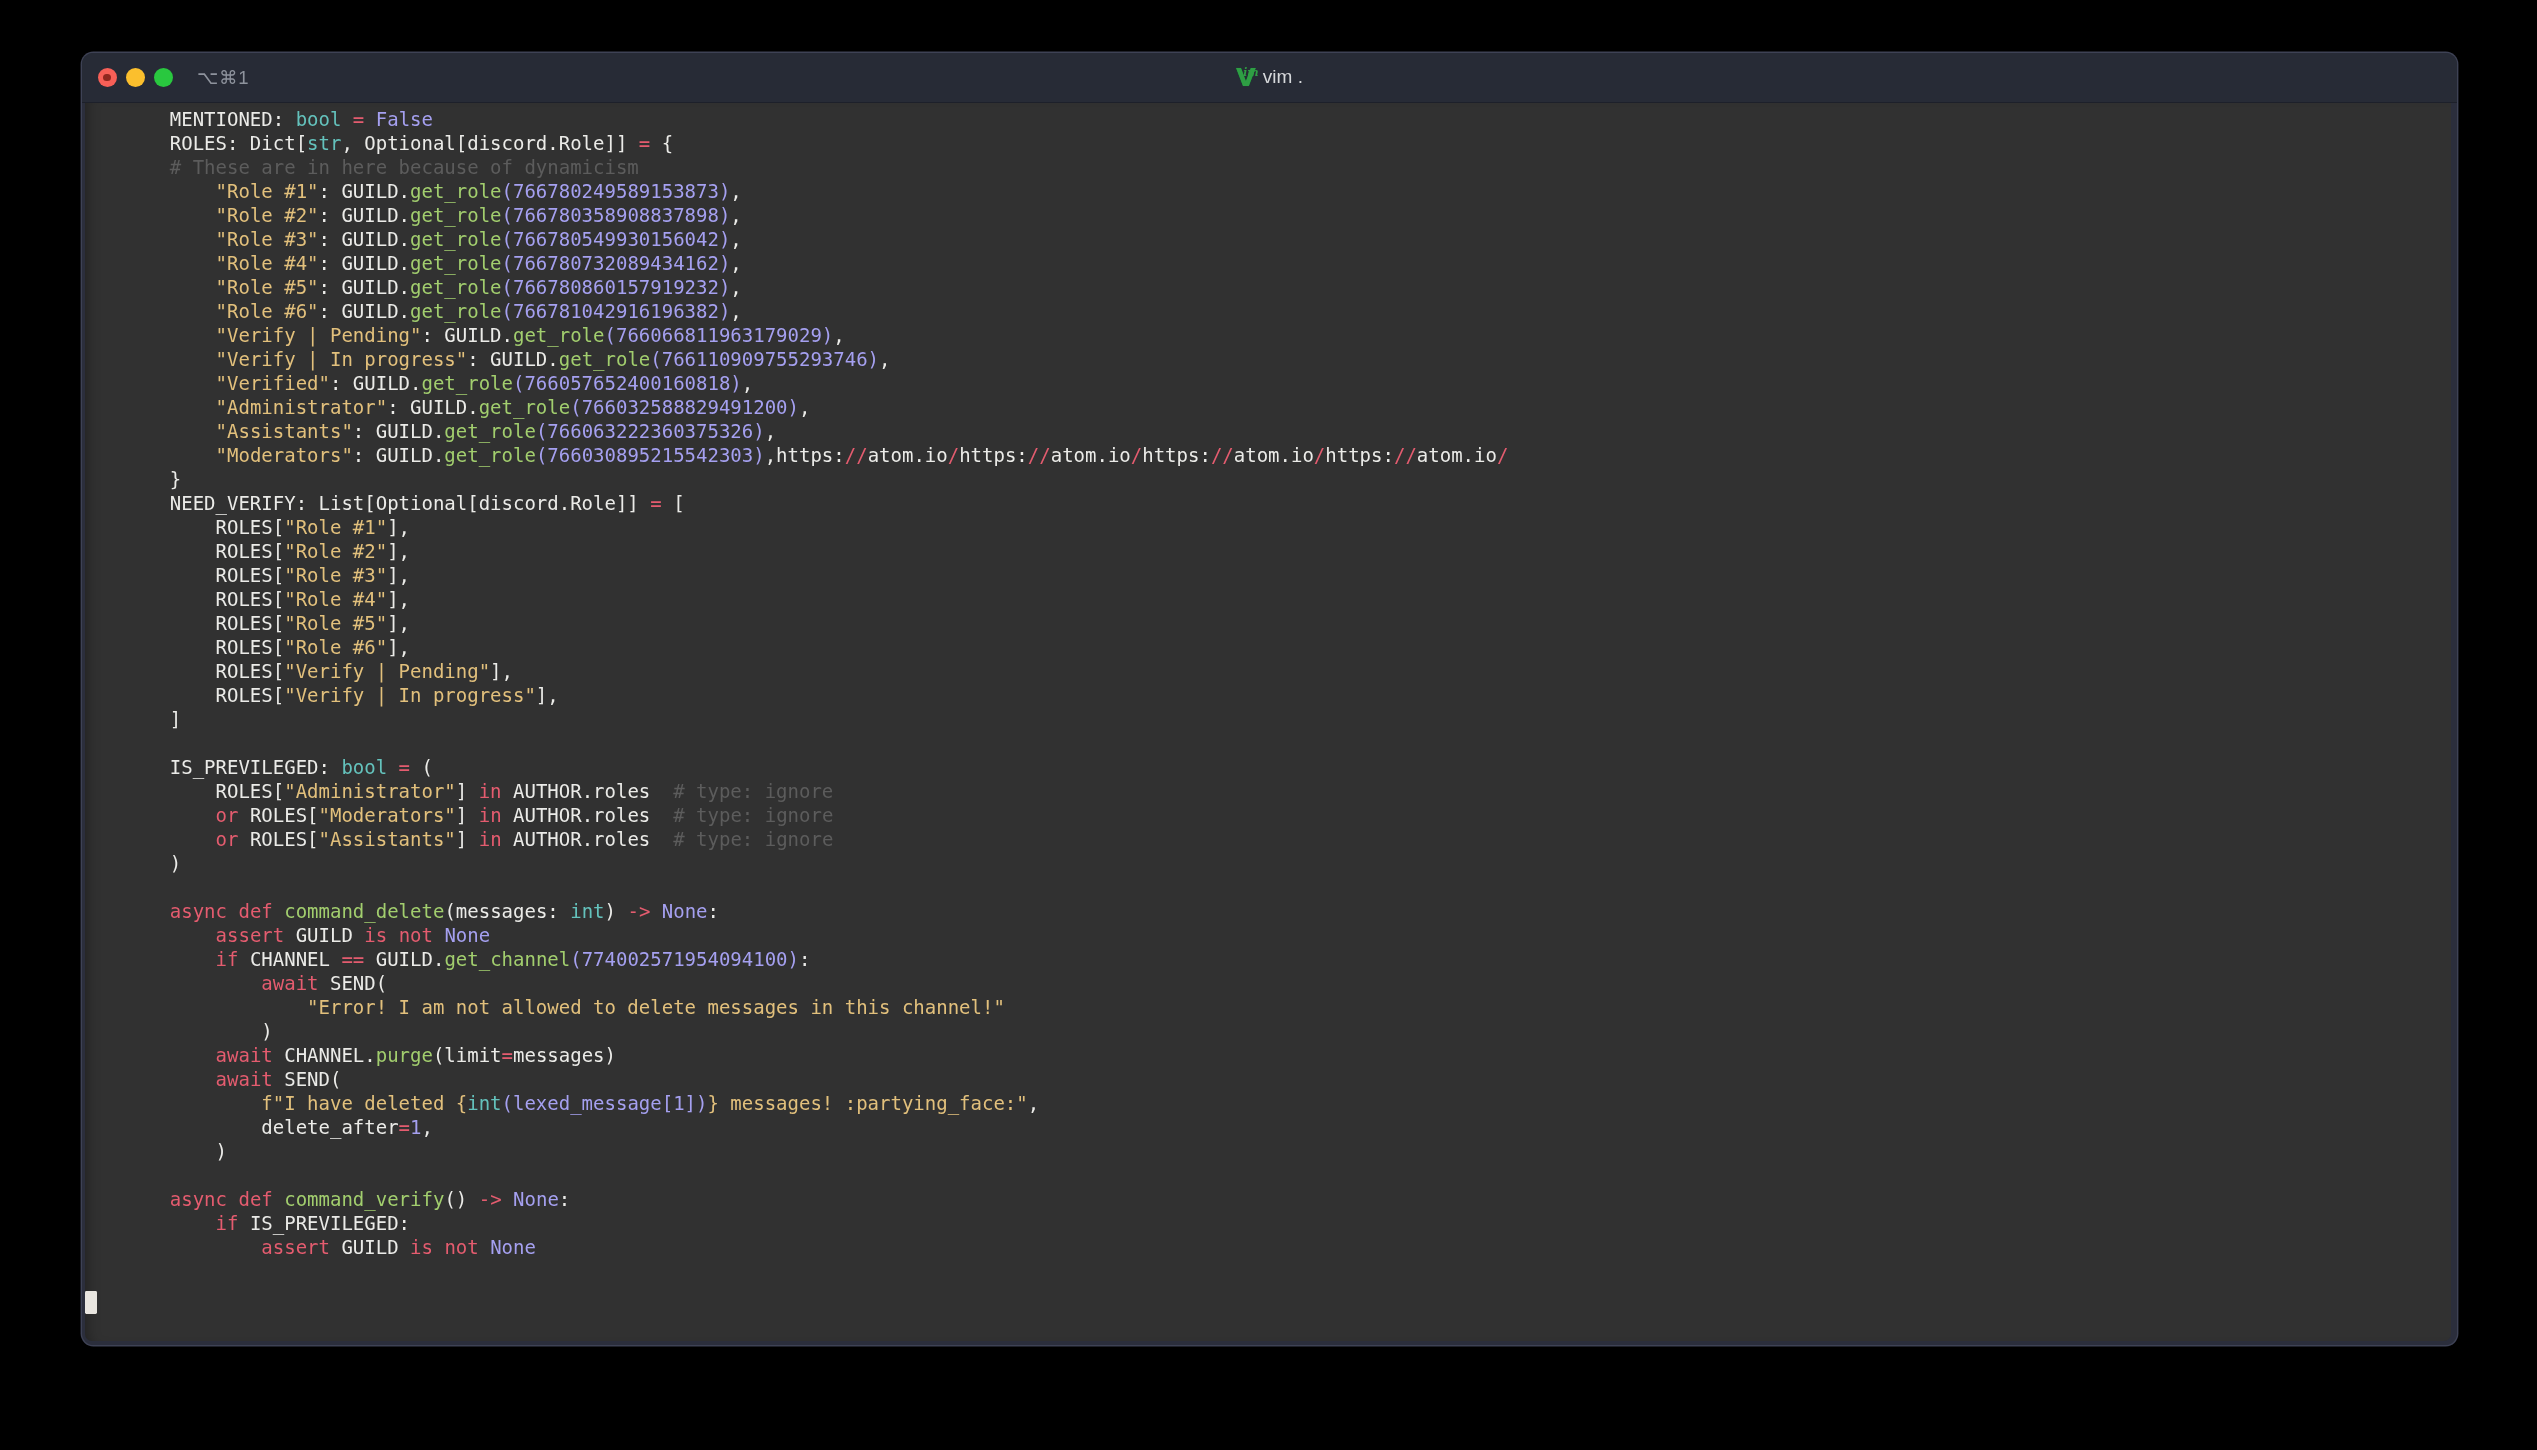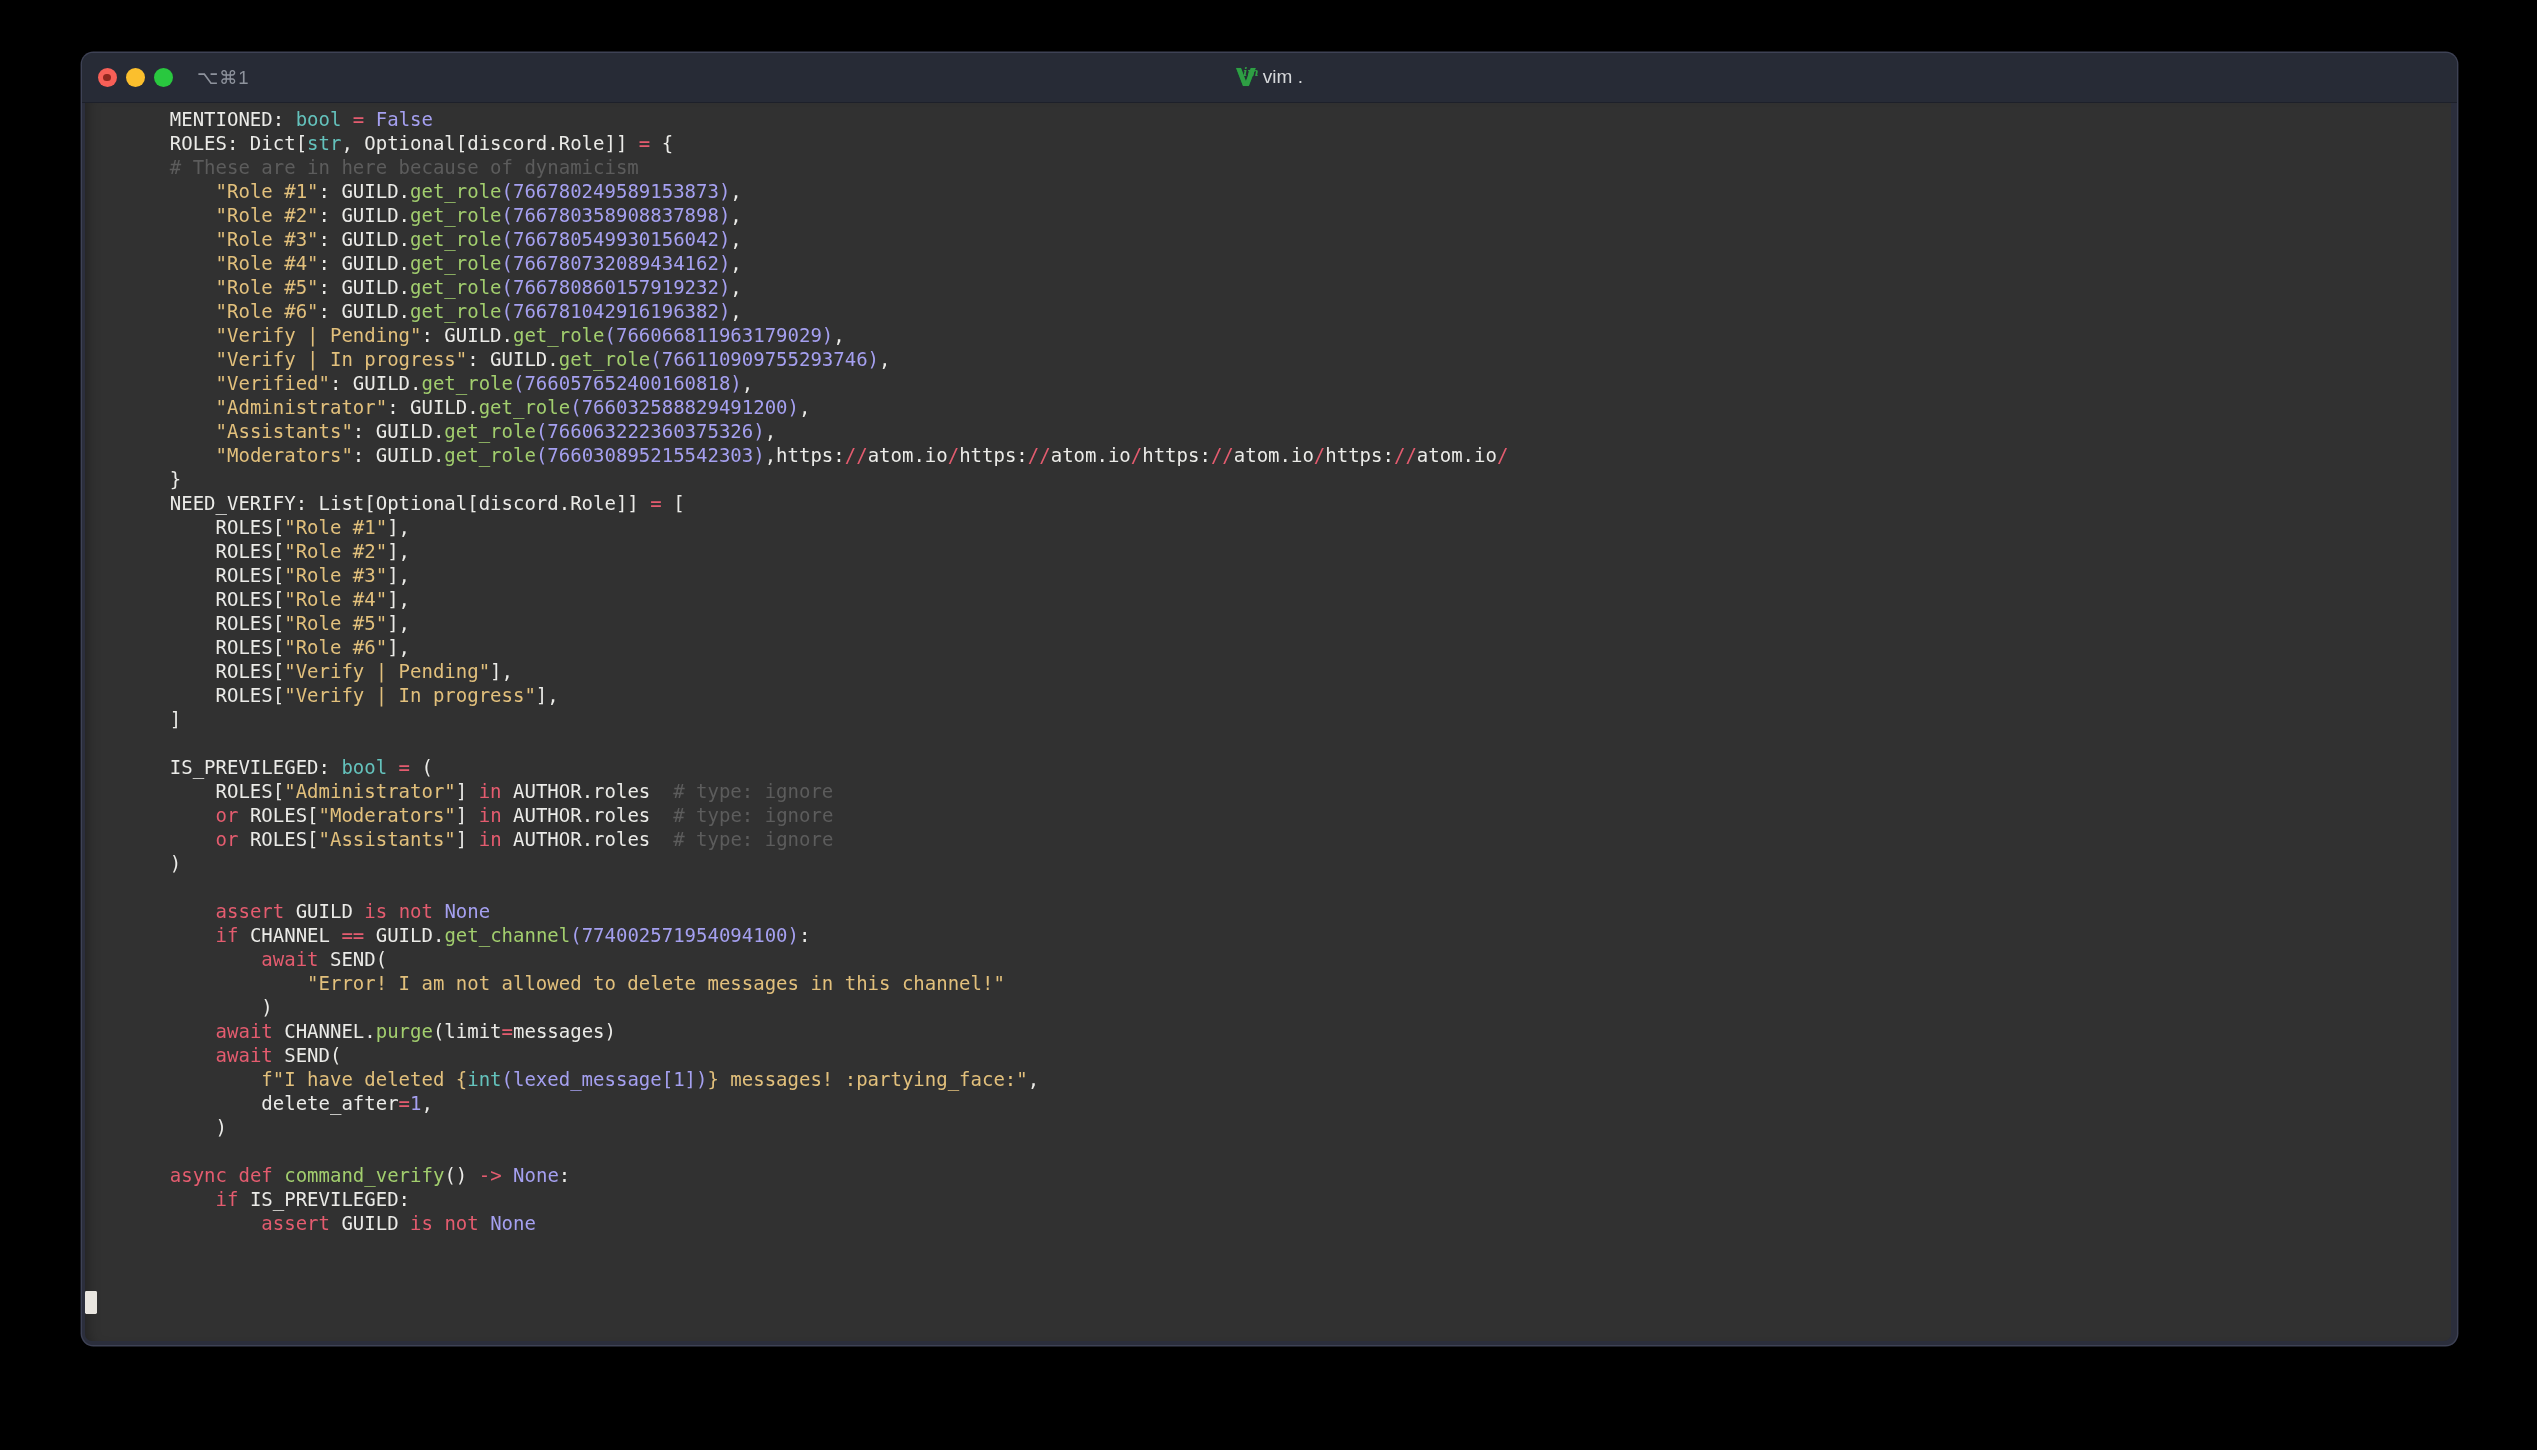--- a/index.html
+++ b/index.html
@@ -121,20 +121,21 @@
         <div class="line"><span class="s-w">    ROLES[</span><span class="s-y">"Verify | Pending"</span><span class="s-w">],</span></div>
         <div class="line"><span class="s-w">    ROLES[</span><span class="s-y">"Verify | In progress"</span><span class="s-w">],</span></div>
         <div class="line"><span class="s-w">]</span></div>
         <div class="line"></div>
         <div class="line"><span class="s-w">IS_PREVILEGED: </span><span class="s-t">bool</span><span class="s-w"> </span><span class="s-r">=</span><span class="s-w"> (</span></div>
         <div class="line"><span class="s-w">    ROLES[</span><span class="s-y">"Administrator"</span><span class="s-w">] </span><span class="s-r">in</span><span class="s-w"> AUTHOR.roles  </span><span class="s-c"># type: ignore</span></div>
         <div class="line"><span class="s-w">    </span><span class="s-r">or</span><span class="s-w"> ROLES[</span><span class="s-y">"Moderators"</span><span class="s-w">] </span><span class="s-r">in</span><span class="s-w"> AUTHOR.roles  </span><span class="s-c"># type: ignore</span></div>
         <div class="line"><span class="s-w">    </span><span class="s-r">or</span><span class="s-w"> ROLES[</span><span class="s-y">"Assistants"</span><span class="s-w">] </span><span class="s-r">in</span><span class="s-w"> AUTHOR.roles  </span><span class="s-c"># type: ignore</span></div>
         <div class="line"><span class="s-w">)</span></div>
         <div class="line"></div>
+        <div class="line"><span class="s-r">async</span><span class="s-w"> </span><span class="s-r">def</span><span class="s-w"> </span><span class="s-g">command_delete</span><span class="s-w">(messages: </span><span class="s-t">int</span><span class="s-w">) </span><span class="s-r">-&gt;</span><span class="s-w"> </span><span class="s-p">None</span><span class="s-w">:</span></div>
         <div class="line"><span class="s-w">    </span><span class="s-r">assert</span><span class="s-w"> GUILD </span><span class="s-r">is</span><span class="s-w"> </span><span class="s-r">not</span><span class="s-w"> </span><span class="s-p">None</span></div>
         <div class="line"><span class="s-w">    </span><span class="s-r">if</span><span class="s-w"> CHANNEL </span><span class="s-r">==</span><span class="s-w"> GUILD.</span><span class="s-g">get_channel</span><span class="s-p">(774002571954094100)</span><span class="s-w">:</span></div>
         <div class="line"><span class="s-w">        </span><span class="s-r">await</span><span class="s-w"> SEND(</span></div>
         <div class="line"><span class="s-w">            </span><span class="s-y">"Error! I am not allowed to delete messages in this channel!"</span></div>
         <div class="line"><span class="s-w">        )</span></div>
         <div class="line"><span class="s-w">    </span><span class="s-r">await</span><span class="s-w"> CHANNEL.</span><span class="s-g">purge</span><span class="s-w">(limit</span><span class="s-r">=</span><span class="s-w">messages)</span></div>
         <div class="line"><span class="s-w">    </span><span class="s-r">await</span><span class="s-w"> SEND(</span></div>
         <div class="line"><span class="s-w">        </span><span class="s-y">f"I have deleted {</span><span class="s-t">int</span><span class="s-p">(lexed_message[1])</span><span class="s-y">} messages! :partying_face:"</span><span class="s-w">,</span></div>
         <div class="line"><span class="s-w">        delete_after</span><span class="s-r">=</span><span class="s-p">1</span><span class="s-w">,</span></div>
         <div class="line"><span class="s-w">    )</span></div>

